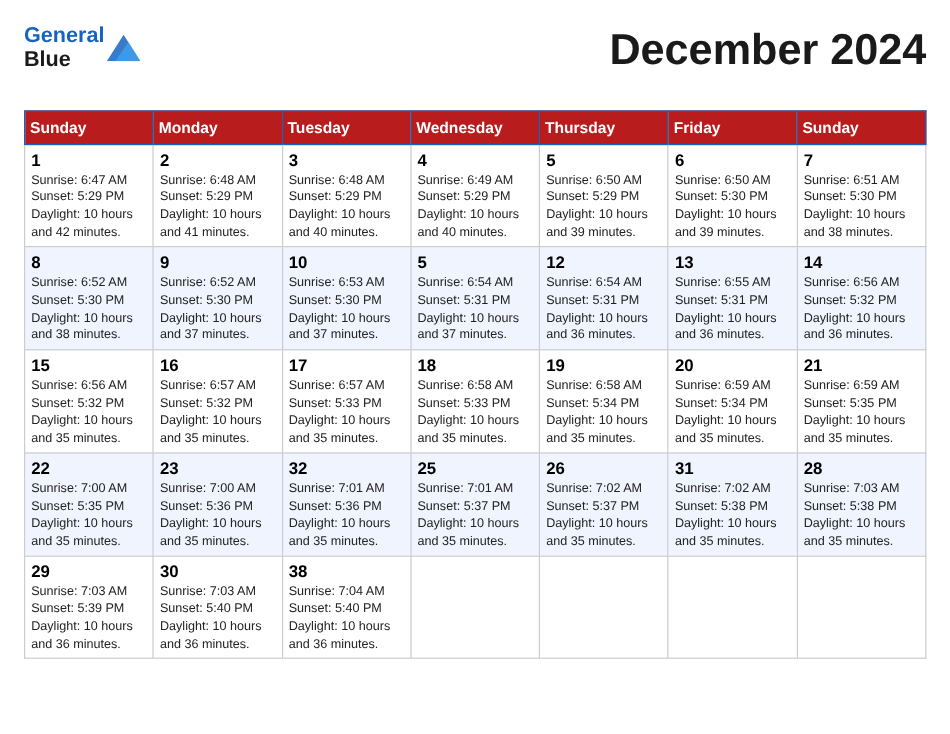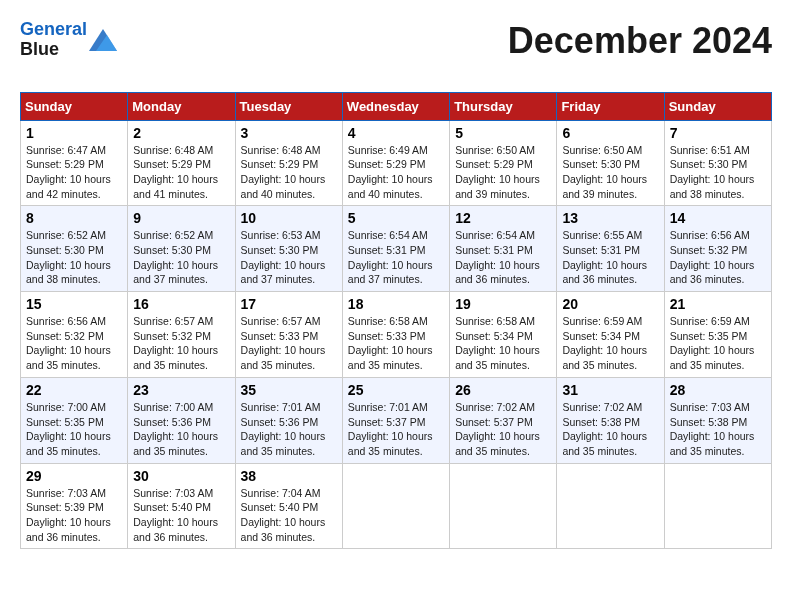--- a/index.html
+++ b/index.html
@@ -307,21 +307,21 @@
       </td>
         <td>
         <span class="day-number">23</span>
         <span class="day-detail">
           Sunrise: 7:00 AM<br>
           Sunset: 5:36 PM<br>
           Daylight: 10 hours<br>and 35 minutes.
         </span>
       </td>
         <td>
-        <span class="day-number">35</span>
+        <span class="day-number">32</span>
         <span class="day-detail">
           Sunrise: 7:01 AM<br>
           Sunset: 5:36 PM<br>
           Daylight: 10 hours<br>and 35 minutes.
         </span>
       </td>
         <td>
         <span class="day-number">25</span>
         <span class="day-detail">
           Sunrise: 7:01 AM<br>

